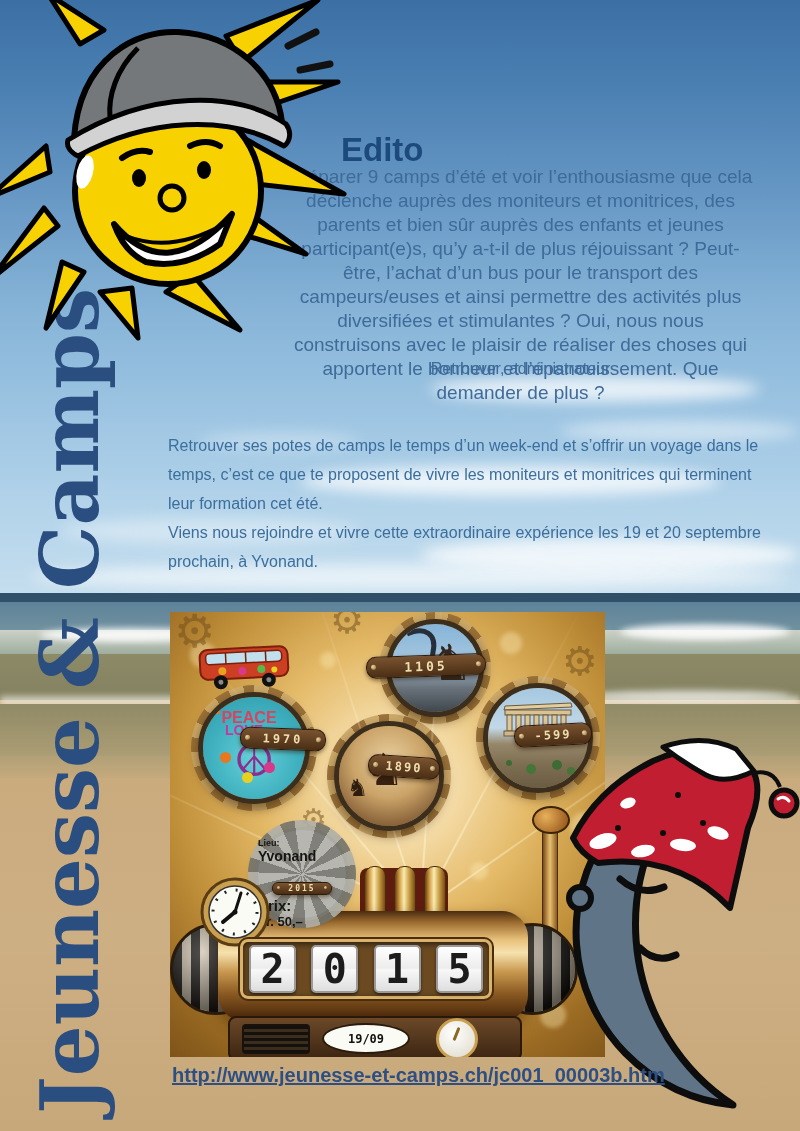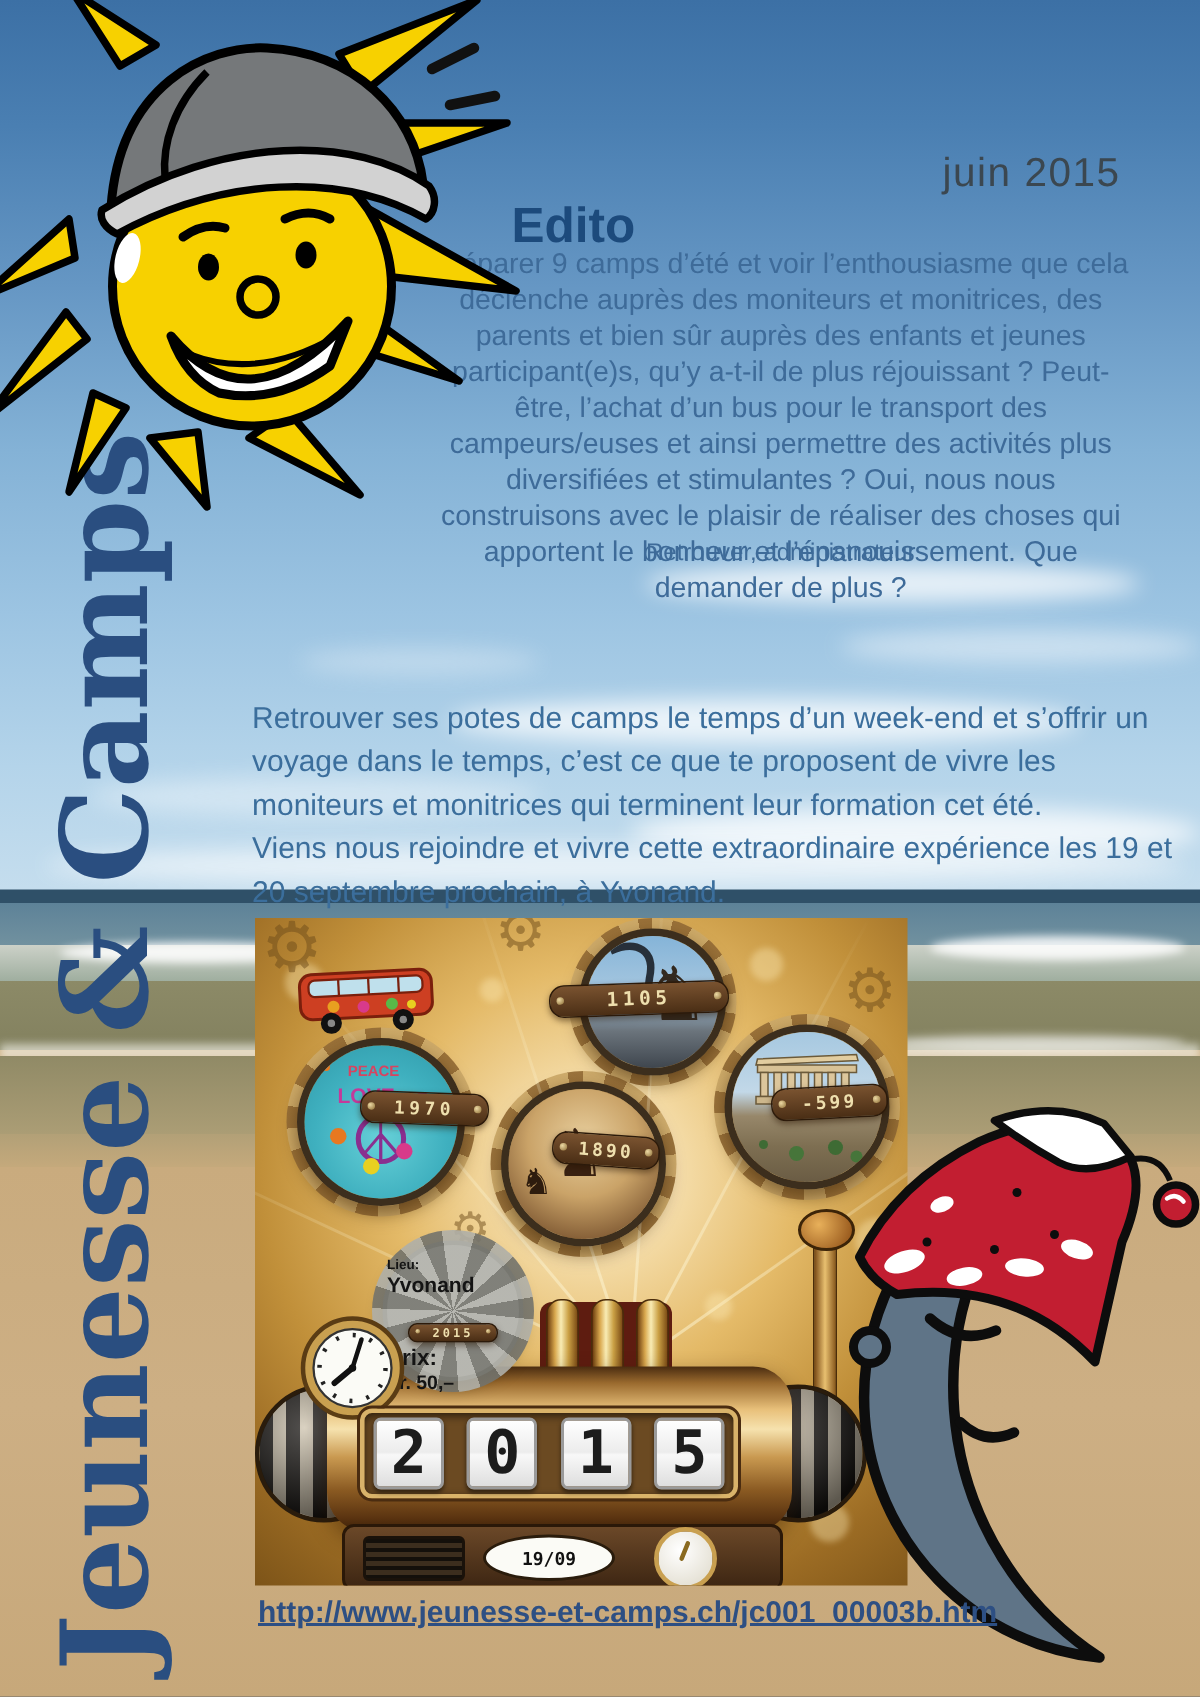--- a/index.html
+++ b/index.html
@@ -21,21 +21,21 @@
   .sand{left:0;top:778px;width:800px;height:353px;background:linear-gradient(180deg,#c9ab7e,#cdaf84 45%,#c7a87a);}
   .foamblob{background:rgba(255,255,255,.85);border-radius:50%;filter:blur(3px);}
 
   
   .journal-title{right:54px;top:50px;font-size:46px;font-weight:bold;color:#47597c;letter-spacing:1px;}
   .journal-date{right:53px;top:100px;font-size:27px;color:#3b4750;letter-spacing:1px;}
   .edito-heading{left:341px;top:131px;font-size:33px;font-weight:bold;color:#1c4a7c;}
   .edito-body{left:283px;top:165px;width:475px;font-size:19px;line-height:24px;color:#3e6b99;text-align:center;}
   .edito-sign{left:283px;top:360px;width:475px;font-size:16px;color:#3e6b99;text-align:center;}
   .we-heading{left:168px;top:390px;font-size:31px;font-weight:bold;color:#1c4a7c;}
-  .we-body{left:168px;top:431px;width:614px;font-size:20px;line-height:29px;color:#3b6e9c;margin-top:34px;}
+  .we-body{left:168px;top:431px;width:614px;font-size:16px;line-height:29px;color:#3b6e9c;}
   .vwrap{left:14px;top:295px;width:112px;height:812px;}
   .vwrap span{position:absolute;left:50%;top:50%;transform:translate(-50%,-50%) rotate(-90deg);
     white-space:nowrap;font-family:"DejaVu Serif",serif;font-weight:bold;font-size:80px;color:#2a4e80;}
   .footer-url{left:172px;top:1064px;font-size:20px;font-weight:bold;color:#2d4f83;text-decoration:underline;z-index:30;}
 
   
   .poster{left:170px;top:612px;width:435px;height:445px;overflow:hidden;z-index:5;
     background:radial-gradient(circle at 52% 38%,#f9ead7 0%,#f3d9a2 18%,#e4ba68 38%,#c1903a 62%,#9c6c24 82%,#7d5418 100%);}
   .pray{left:249px;top:-40px;width:2px;height:340px;transform-origin:50% 100%;
     background:linear-gradient(180deg,rgba(255,250,220,0),rgba(255,250,220,.55));}
@@ -44,21 +44,21 @@
 
   .med{border-radius:50%;border:5px solid #3c2e1d;box-shadow:0 5px 12px rgba(60,35,5,.55),inset 0 0 8px rgba(0,0,0,.5);}
   .med::before{content:"";position:absolute;inset:-12px;border-radius:50%;z-index:-1;
     background:repeating-conic-gradient(rgba(205,170,105,.95) 0 14deg,rgba(150,110,55,.95) 14deg 28deg);}
   .med-inner{position:absolute;inset:0;border-radius:50%;overflow:hidden;}
   .med-knight{left:216px;top:7px;width:88px;height:88px;}
   .in-knight{background:linear-gradient(180deg,#85b4d8 0%,#a8c8e0 45%,#6b747c 72%,#3f464e 100%);}
   .knight-glyph{position:absolute;right:6px;top:10px;font-size:50px;color:#33291f;font-family:"DejaVu Sans",sans-serif;}
   .med-peace{left:28px;top:80px;width:102px;height:102px;}
   .in-peace{background:radial-gradient(circle at 50% 60%,#66d0d8 0%,#3fb0bf 55%,#2f98a8 100%);text-align:center;}
-  .peace-word1{position:absolute;left:0;right:10px;top:12px;font-size:10px;font-weight:bold;color:#d84360;letter-spacing:0;}
+  .peace-word1{position:absolute;left:0;right:10px;top:12px;font-size:16px;font-weight:bold;color:#d84360;letter-spacing:0;}
   .peace-word2{position:absolute;left:22px;top:25px;font-size:14px;font-weight:bold;color:#c43a9a;}
   .peace-glyph{position:absolute;left:0;right:0;top:36px;font-size:46px;color:#8a2f8f;font-family:"DejaVu Sans",sans-serif;}
   .pdot{position:absolute;left:12px;top:12px;width:5px;height:5px;border-radius:50%;background:#e87820;
     box-shadow:8px 46px 0 3px #e87820,52px 56px 0 3px #d83a8a,64px 22px 0 3px #8a2f8f,30px 66px 0 3px #e8d020;}
   .med-horses{left:164px;top:109px;width:100px;height:100px;}
   .in-horses{background:radial-gradient(circle at 50% 35%,#e8cf9e 0%,#caa368 45%,#7b5530 85%,#5a3c20 100%);}
   .horse-big{position:absolute;left:26px;top:18px;font-size:44px;color:#3a2212;font-family:"DejaVu Sans",sans-serif;}
   .horse-small{position:absolute;left:8px;top:48px;font-size:24px;color:#2e1c0e;font-family:"DejaVu Sans",sans-serif;}
   .med-acrop{left:313px;top:71px;width:100px;height:100px;}
   .in-acrop{background:linear-gradient(180deg,#a6c8e0 0%,#c2d8e8 40%,#97876a 56%,#7e6f52 76%,#6a5c44 100%);}
@@ -169,21 +169,20 @@
     <path d="M134,172 q14,-10 28,-6" fill="none" stroke="#000" stroke-width="6" stroke-linecap="round"></path>
     <path d="M202,160 q16,-8 30,0" fill="none" stroke="#000" stroke-width="6" stroke-linecap="round"></path>
     <ellipse cx="151" cy="192" rx="7" ry="9" fill="#000"></ellipse>
     <ellipse cx="216" cy="184" rx="7" ry="9" fill="#000"></ellipse>
     <circle cx="184" cy="212" r="12" fill="#f7d100" stroke="#000" stroke-width="5"></circle>
     <path d="M126,238 Q178,300 244,228 L232,258 Q196,284 158,276 Q136,266 126,238 Z" fill="#fff" stroke="#000" stroke-width="6" stroke-linejoin="round"></path>
     <path d="M138,250 Q184,268 236,238" fill="none" stroke="#000" stroke-width="4"></path>
     <path d="M300,60 l28,-14 M312,84 l30,-6" stroke="#111" stroke-width="7" stroke-linecap="round"></path>
   </svg>
 
-  <div class="abs journal-date">juin 2015</div>
 
   <div class="abs edito-heading">Edito</div>
   <div class="abs edito-body">Préparer 9 camps d’été et voir l’enthousiasme que cela déclenche auprès des moniteurs et monitrices, des parents et bien sûr auprès des enfants et jeunes participant(e)s, qu’y a-t-il de plus réjouissant ? Peut-être, l’achat d’un bus pour le transport des campeurs/euses et ainsi permettre des activités plus diversifiées et stimulantes ? Oui, nous nous construisons avec le plaisir de réaliser des choses qui apportent le bonheur et l’épanouissement. Que demander de plus ?</div>
   <div class="abs edito-sign">Retrouver, administrateur</div>
 
   <div class="abs vwrap">
     <span>Jeunesse &amp; Camps</span>
   </div>
 
   <div class="abs we-body">

